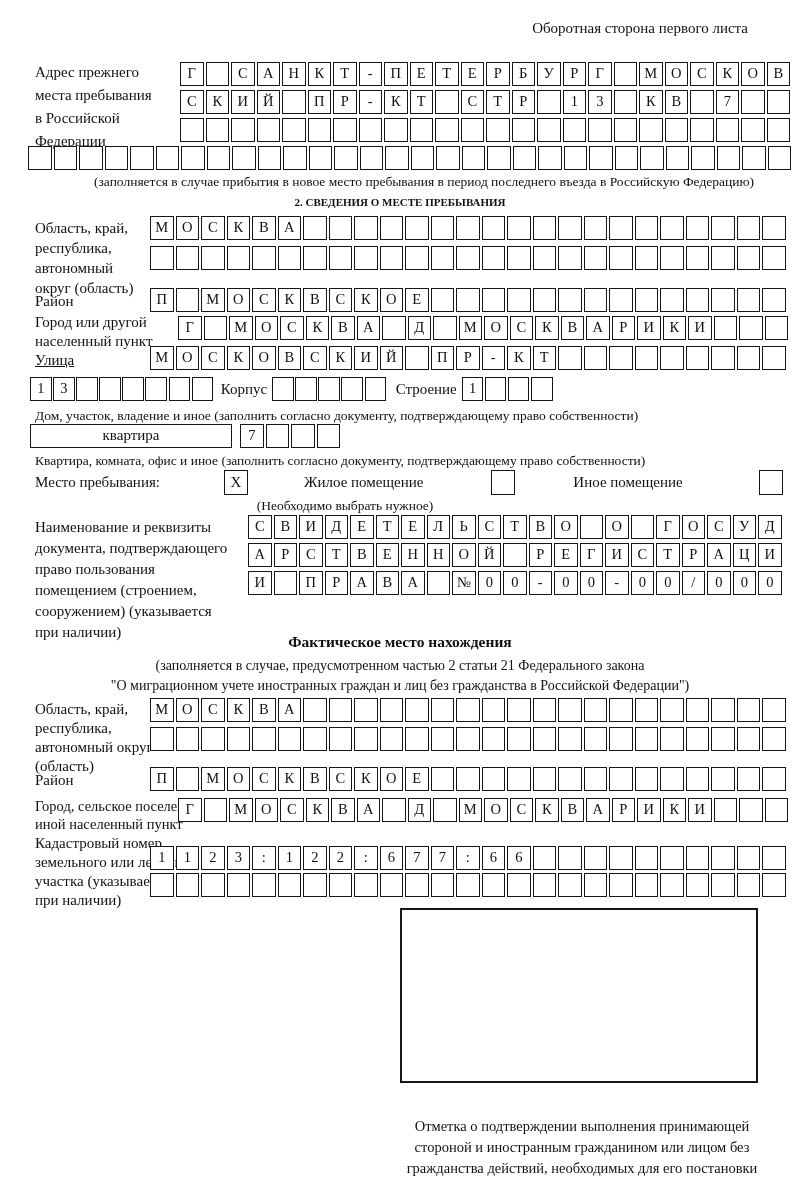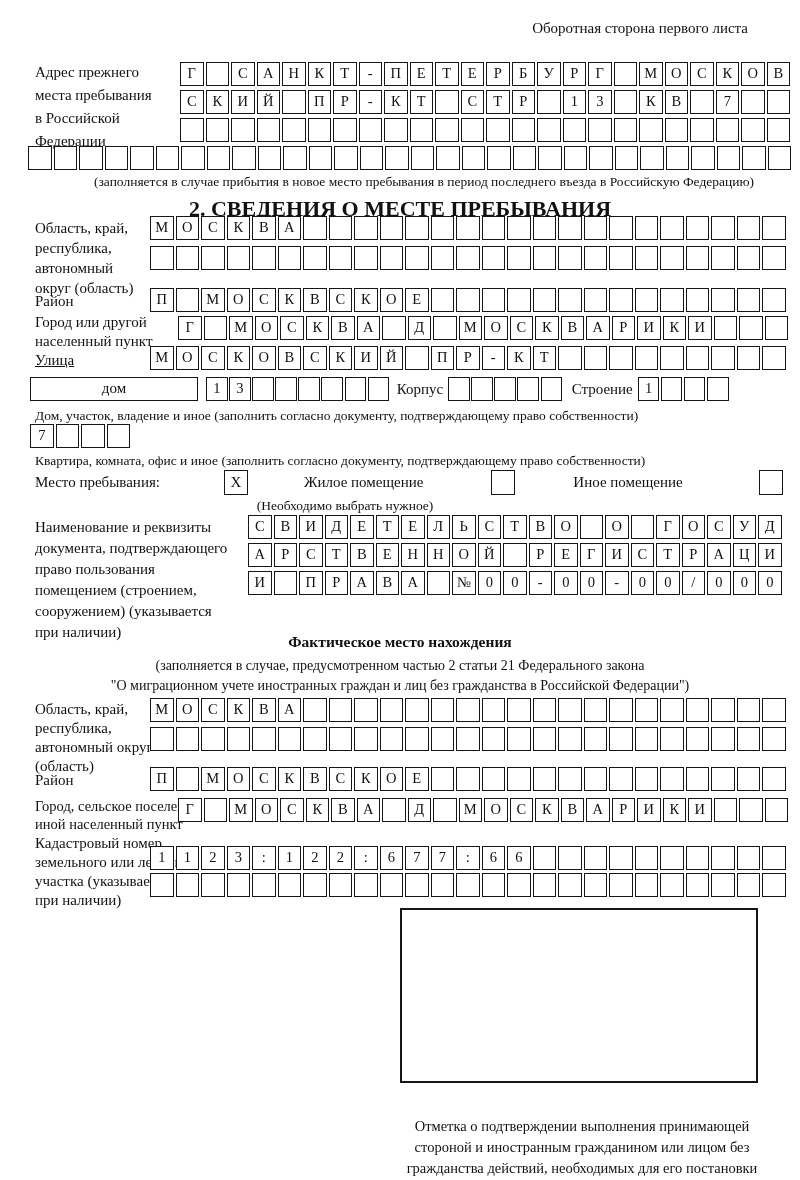--- a/index.html
+++ b/index.html
@@ -146,21 +146,21 @@
     <span class="char-box"></span>
     <span class="char-box"></span>
     <span class="char-box"></span>
     <span class="char-box"></span>
     <span class="char-box"></span>
     <span class="char-box"></span>
     <span class="char-box"></span>
   </div>
 <div class="abs note center" style="top:173px;left:0;width:800px;padding-left:24px;">(заполняется в случае прибытия в новое место пребывания в период последнего въезда в Российскую Федерацию)</div>
 
-<div class="abs center bold" style="top:196px;left:0;width:800px;font-size:22px;">2. СВЕДЕНИЯ О МЕСТЕ ПРЕБЫВАНИЯ</div>
+<div class="abs center bold" style="top:196px;left:0;width:800px;font-size:11px;">2. СВЕДЕНИЯ О МЕСТЕ ПРЕБЫВАНИЯ</div>
 
 <div class="abs lbl" style="top:218px;left:35px;">Область, край,
 республика,
 автономный
 округ (область)</div>
 <div class="abs box-row" style="top:216px;left:150px;">
     <span class="char-box">М</span>
     <span class="char-box">О</span>
     <span class="char-box">С</span>
     <span class="char-box">К</span>
@@ -295,21 +295,20 @@
     <span class="char-box"></span>
     <span class="char-box"></span>
     <span class="char-box"></span>
     <span class="char-box"></span>
     <span class="char-box"></span>
     <span class="char-box"></span>
     <span class="char-box"></span>
   </div>
 
 <div class="abs box-row sm" style="top:377px;left:30px;">
-  <div class="field-rect" style="width:168px;margin-right:8px;">дом</div>
   <div class="box-row sm">
       <span class="char-box">1</span>
       <span class="char-box">3</span>
       <span class="char-box"></span>
       <span class="char-box"></span>
       <span class="char-box"></span>
       <span class="char-box"></span>
       <span class="char-box"></span>
       <span class="char-box"></span>
     </div>
@@ -325,20 +324,21 @@
   <div class="box-row sm">
       <span class="char-box">1</span>
       <span class="char-box"></span>
       <span class="char-box"></span>
       <span class="char-box"></span>
     </div>
 </div>
 <div class="abs note" style="top:407px;left:35px;">Дом, участок, владение и иное (заполнить согласно документу, подтверждающему право собственности)</div>
 
 <div class="abs box-row" style="top:424px;left:30px;">
+  <div class="field-rect" style="width:202px;margin-right:8px;">квартира</div>
   <div class="box-row">
       <span class="char-box">7</span>
       <span class="char-box"></span>
       <span class="char-box"></span>
       <span class="char-box"></span>
     </div>
 </div>
 <div class="abs note" style="top:452px;left:35px;">Квартира, комната, офис и иное (заполнить согласно документу, подтверждающему право собственности)</div>
 
 <div class="abs box-row" style="top:470px;left:35px;gap:46px;">

